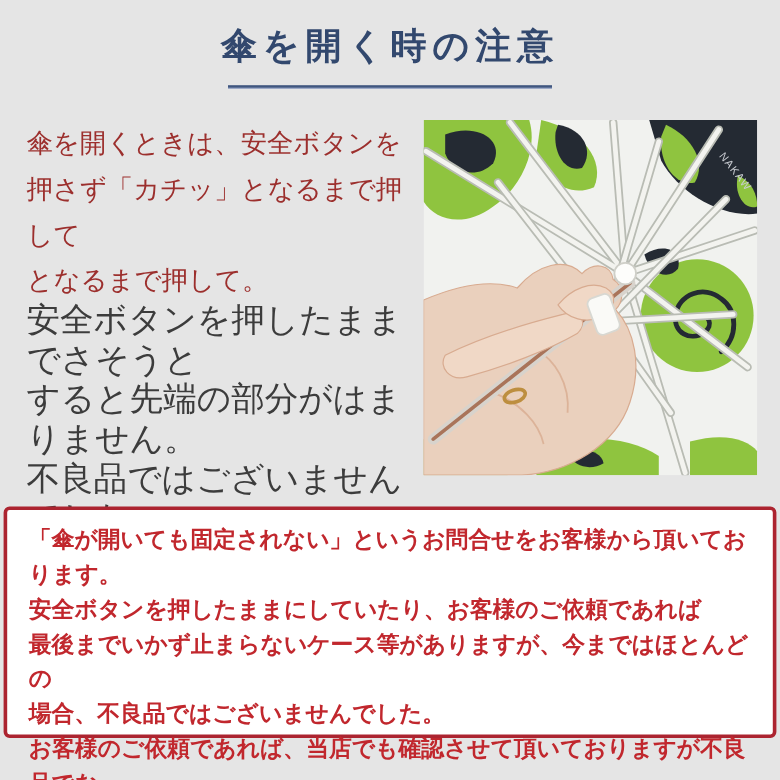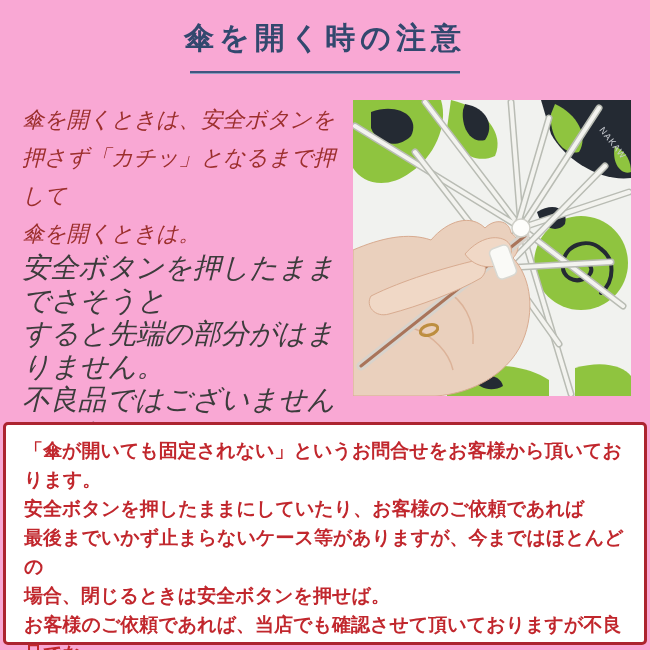--- a/index.html
+++ b/index.html
@@ -5,65 +5,65 @@
   :root{
     --title-navy:#32486e; --underline-navy:#40567f;
     --text-red:#9c2f2d; --text-dark:#3c3c3c;
     --notice-red:#c1272d; --notice-border:#ac2430;
     --photo-bg:#f1f2ef; --leaf-green:#8fc43f; --leaf-dark:#242a33;
     --rib-white:#f3f3ef; --rib-edge:#b9bcb4;
     --skin:#ead0bd; --skin-shadow:#d8ab90;
     --ring-gold:#bd8e3f; --shaft-copper:#a9745a;
   }
   html,body{margin:0;padding:0;background:#fff;}
-  .page{position:relative;width:650px;height:650px;background:#f9a8d4;overflow:hidden;
+  .page{position:relative;width:650px;height:650px;background:#e5e5e5;overflow:hidden;
         font-family:"Liberation Serif","DejaVu Serif",serif;}
   .page-title{position:absolute;left:0;right:0;top:18px;margin:0;text-align:center;
     font-size:30px;font-weight:600;letter-spacing:5px;color:var(--title-navy);
     font-family:"Liberation Serif","DejaVu Serif",serif;}
   .title-underline{position:absolute;top:71px;left:50%;transform:translateX(-50%);
     width:270px;height:2px;background:var(--underline-navy);
     box-shadow:0 1px 0 #8d9cc0;}
   .instructions{position:absolute;left:22px;top:101px;width:335px;}
-  .instructions p{margin:0;font-style:italic;}
+  .instructions p{margin:0;}
   .para-red{font-size:22px;line-height:38px;color:var(--text-red);}
   .para-dark{font-size:28px;line-height:33px;color:var(--text-dark);margin-top:-2px !important;}
   .photo{position:absolute;left:353px;top:100px;width:278px;height:296px;}
   .photo svg{display:block;width:100%;height:100%;}
   .photo-bg{fill:var(--photo-bg);}
   .green{fill:var(--leaf-green);}
   .dark{fill:var(--leaf-dark);}
   .dark-stroke{stroke:var(--leaf-dark);fill:none;stroke-width:4;stroke-linecap:round;}
   .rib-under{stroke:var(--rib-edge);stroke-width:7;fill:none;stroke-linecap:round;}
   .rib-over{stroke:var(--rib-white);stroke-width:4;fill:none;stroke-linecap:round;}
   .hub{fill:#fdfdfb;stroke:#cfcfc8;stroke-width:1.5;}
   .runner{fill:#fafaf7;stroke:#d8d8d2;stroke-width:1.5;}
   .skin{fill:var(--skin);stroke:var(--skin-shadow);stroke-width:1;}
   .skin2{fill:#f0d8c6;stroke:var(--skin-shadow);stroke-width:1;}
   .crease{stroke:var(--skin-shadow);stroke-width:1.5;fill:none;opacity:.8;}
   .ring{fill:none;stroke:var(--ring-gold);stroke-width:3;}
   .shaft-body{stroke:#d8d3cc;stroke-width:9;stroke-linecap:round;}
   .shaft-core{stroke:var(--shaft-copper);stroke-width:3;stroke-linecap:round;}
   .brand{fill:#c9ccd2;font-size:9px;letter-spacing:1px;font-family:"Liberation Sans",sans-serif;}
-  .notice-box{position:absolute;left:3px;top:422px;width:644px;height:223px;
+  .notice-box{position:absolute;left:3px;top:422px;width:644px;height:193px;
     box-sizing:border-box;border:3px solid var(--notice-border);border-radius:5px;background:#fff;}
   .notice-text{margin:0;padding:11px 14px 0 18px;font-size:19px;line-height:29px;
     color:var(--notice-red);font-weight:600;
     font-family:"Liberation Sans","DejaVu Sans",sans-serif;}
 </style>
 </head>
 <body>
 
 <div class="page">
 
   <h1 class="page-title">傘を開く時の注意</h1>
   <div class="title-underline"></div>
 
   <div class="instructions">
-    <p class="para-red"><span>傘を開くときは、安全ボタンを</span><br><span>押さず「カチッ」となるまで押して</span><br><span>傘を開くときは。</span></p>
+    <p class="para-red"><span>傘を開くときは、安全ボタンを</span><br><span>押さず「カチッ」となるまで押して</span><br><span>となるまで押して。</span></p>
     <p class="para-dark"><span>安全ボタンを押したままでさそうと</span><br><span>すると先端の部分がはまりません。</span><br><span>不良品ではございませんでした</span><br><span>今一度お確かめくださいませ。</span><br><span>閉じるときは安全ボタンを押せば</span><br><span>簡単に傘が閉じます。</span></p>
   </div>
 
   <div class="photo">
     <svg viewBox="0 0 278 296" preserveAspectRatio="none">
       <rect class="photo-bg" x="0" y="0" width="278" height="296"></rect>
 
       <g>
         <path class="green" d="M0,0 L88,0 C96,26 80,58 58,72 C34,90 10,84 0,68 Z"></path>
         <path class="dark" d="M18,12 C44,2 68,16 58,36 C44,50 24,44 18,28 Z"></path>
@@ -102,16 +102,16 @@
       </g>
 
       <g>
         <rect class="runner" x="140" y="146" width="20" height="32" rx="5" transform="rotate(-20 150 162)"></rect>
         <circle class="hub" cx="168" cy="128" r="9"></circle>
       </g>
     </svg>
   </div>
 
   <div class="notice-box">
-    <p class="notice-text"><span>「傘が開いても固定されない」というお問合せをお客様から頂いております。</span><br><span>安全ボタンを押したままにしていたり、お客様のご依頼であれば</span><br><span>最後までいかず止まらないケース等がありますが、今まではほとんどの</span><br><span>場合、閉じるときは安全ボタンを押せば。</span><br><span>お客様のご依頼であれば、当店でも確認させて頂いておりますが不良品でな</span><br><br></p>
+    <p class="notice-text"><span>「傘が開いても固定されない」というお問合せをお客様から頂いております。</span><br><span>安全ボタンを押したままにしていたり、お客様のご依頼であれば</span><br><span>最後までいかず止まらないケース等がありますが、今まではほとんどの</span><br><span>場合、不良品ではございませんでした。</span><br><span>お客様のご依頼であれば、当店でも確認させて頂いておりますが不良品でな</span><br><br></p>
   </div>
 
 </div>
 
 </body></html>

